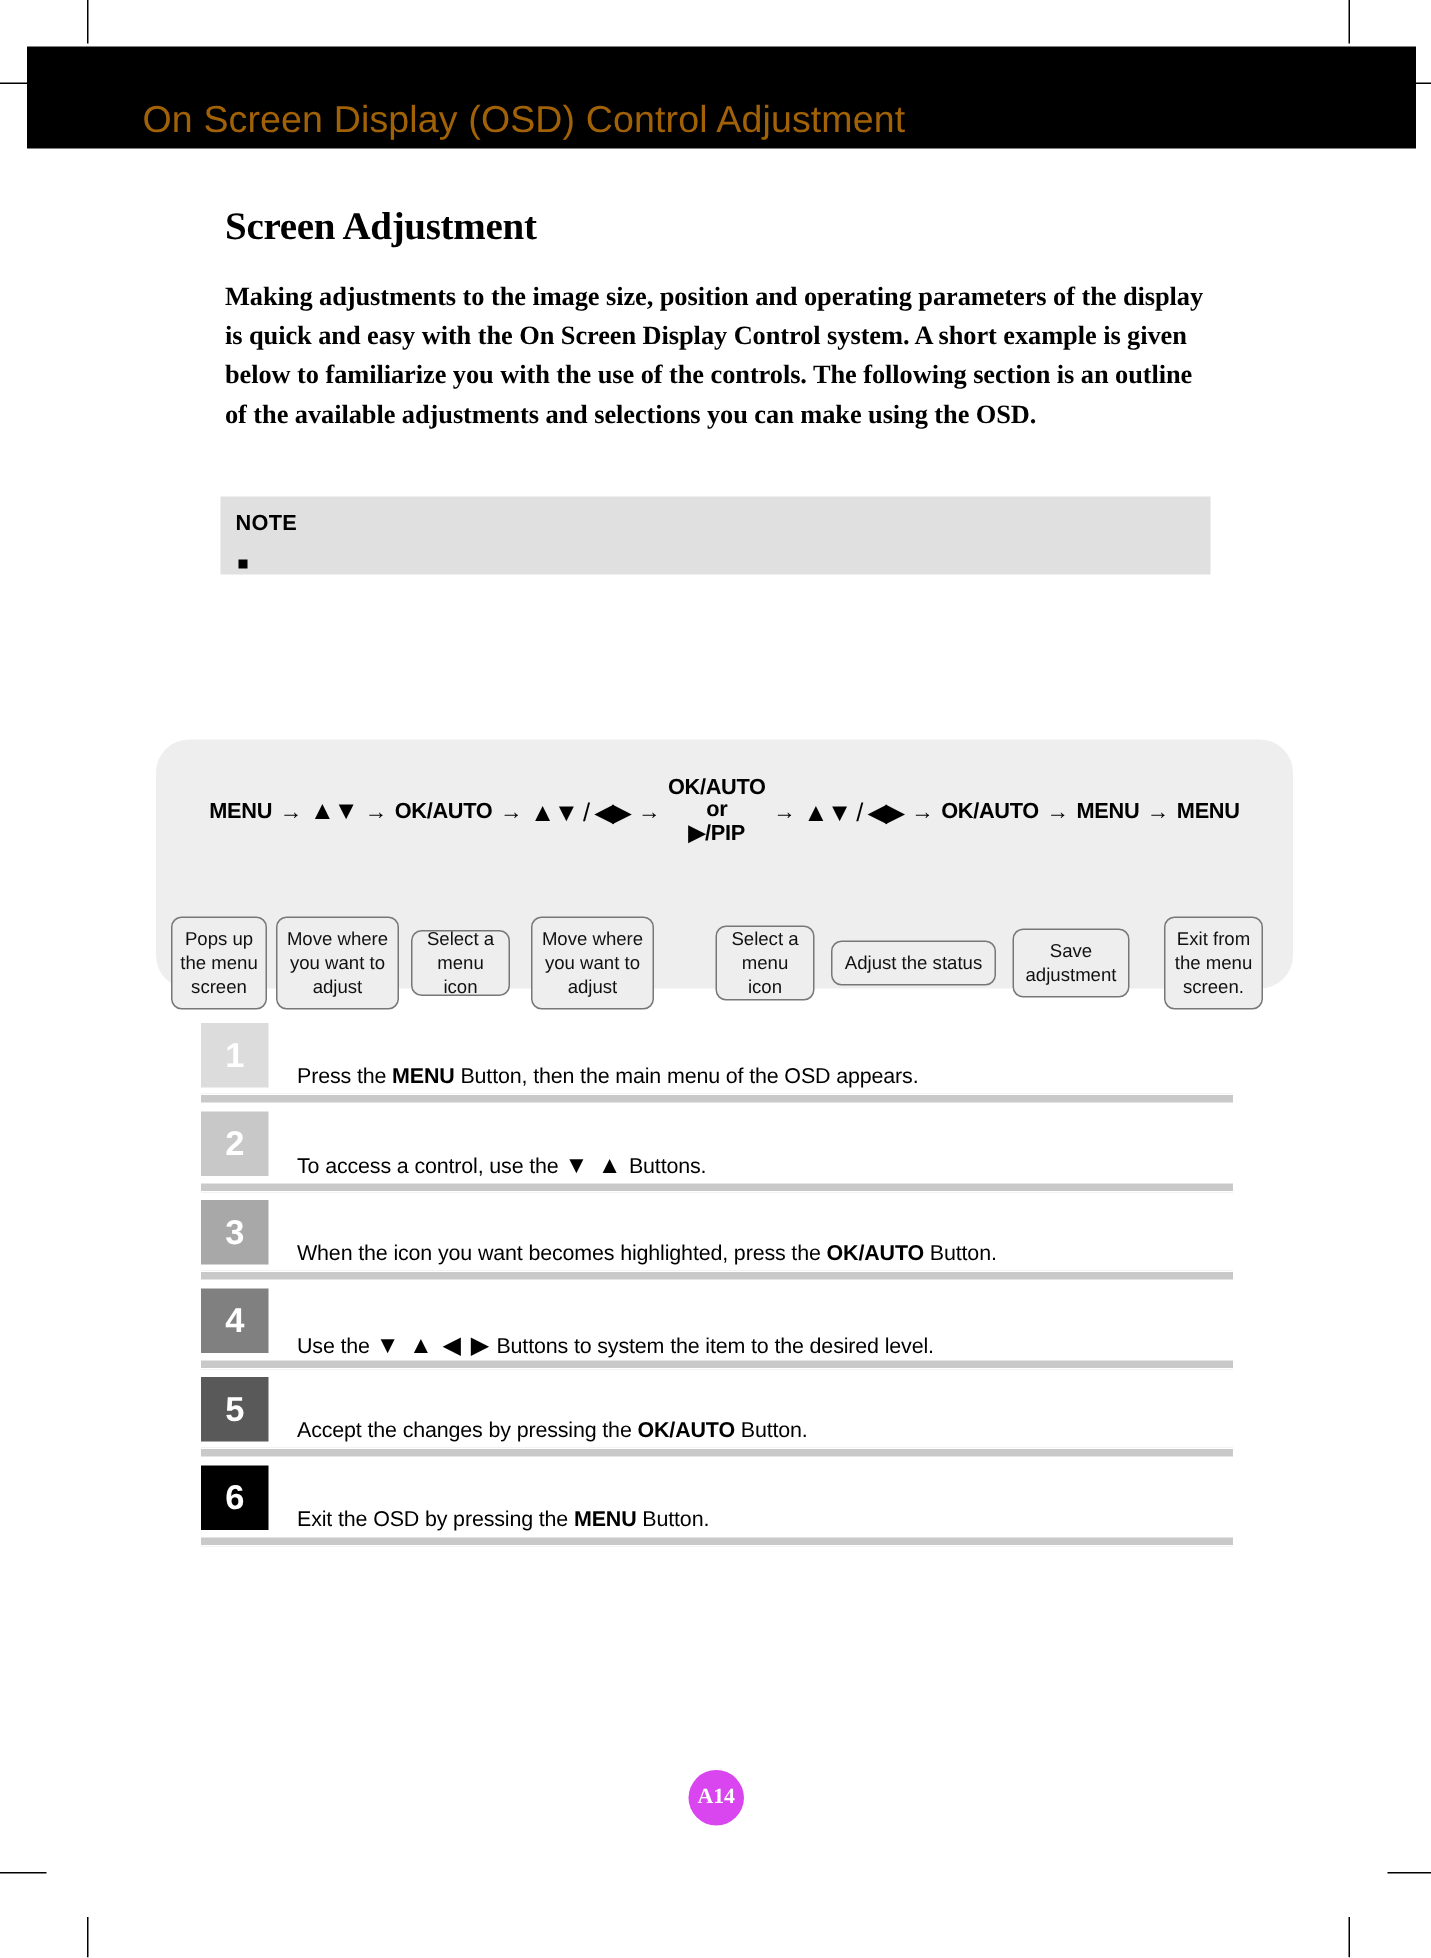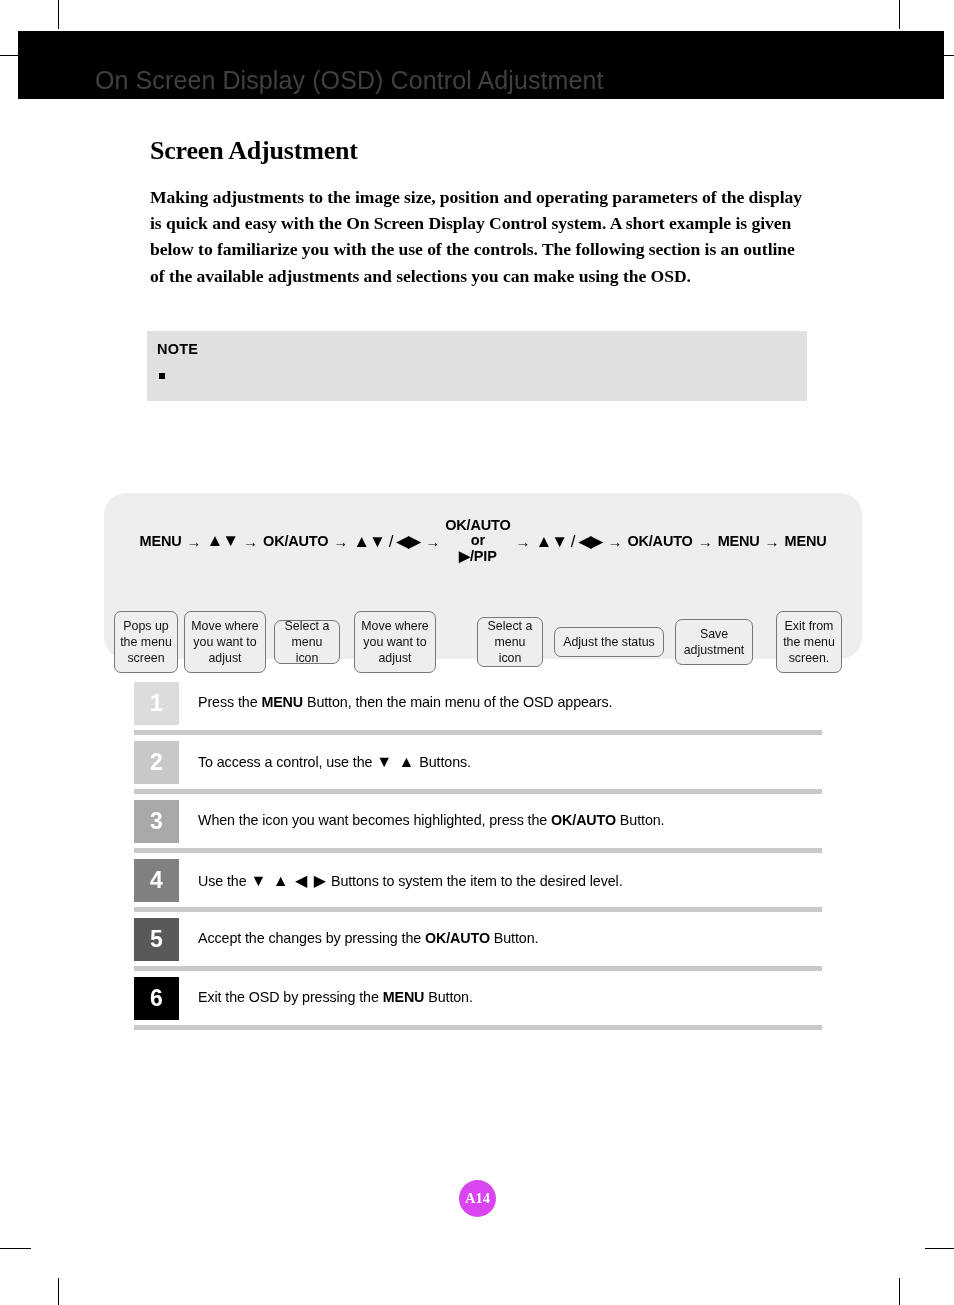--- a/index.html
+++ b/index.html
@@ -32,21 +32,21 @@
     left: 18px;
     top: 31px;
     width: 926px;
     height: 68px;
     background: #000000;
   }
   .header-title {
     position: absolute;
     left: 95px;
     top: 66px;
-    color: #404040;
+    color: #a16207;
     font-size: 25px;
     font-family: "Liberation Sans", sans-serif;
     font-weight: 400;
     letter-spacing: 0.1px;
     white-space: nowrap;
   }
 
   
   .section-title {
     position: absolute;
@@ -70,21 +70,21 @@
     color: #000;
     letter-spacing: -0.05px;
   }
 
   
   .note-box {
     position: absolute;
     left: 147px;
     top: 331px;
     width: 660px;
-    height: 70px;
+    height: 52px;
     background: #e0e0e0;
   }
   .note-label {
     position: absolute;
     left: 10px;
     top: 10px;
     font-size: 14.5px;
     font-weight: bold;
     color: #000;
     letter-spacing: 0.2px;
@@ -189,21 +189,21 @@
     color: #fff;
     font-size: 23px;
     font-weight: bold;
     display: flex;
     align-items: center;
     justify-content: center;
   }
   .step-text {
     position: absolute;
     left: 64px;
-    top: 12px;
+    top: 28px;
     font-size: 14.3px;
     color: #000;
     white-space: nowrap;
     letter-spacing: -0.1px;
   }
   .step-text b { font-weight: bold; }
   .step-text .tri { font-size: 16px; letter-spacing: 1px; }
   .step-sep {
     position: absolute;
     left: 0;

